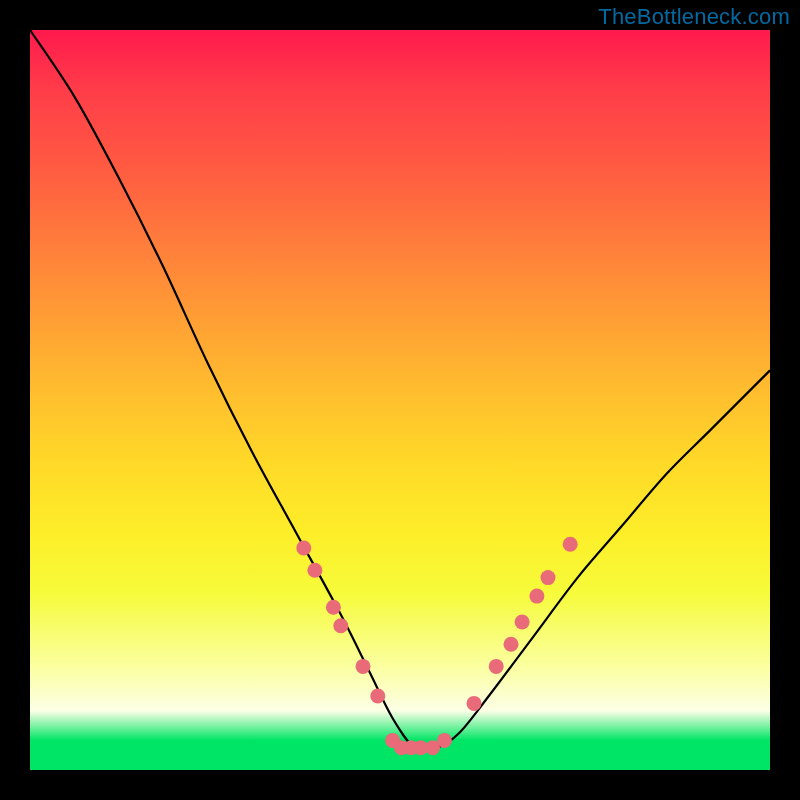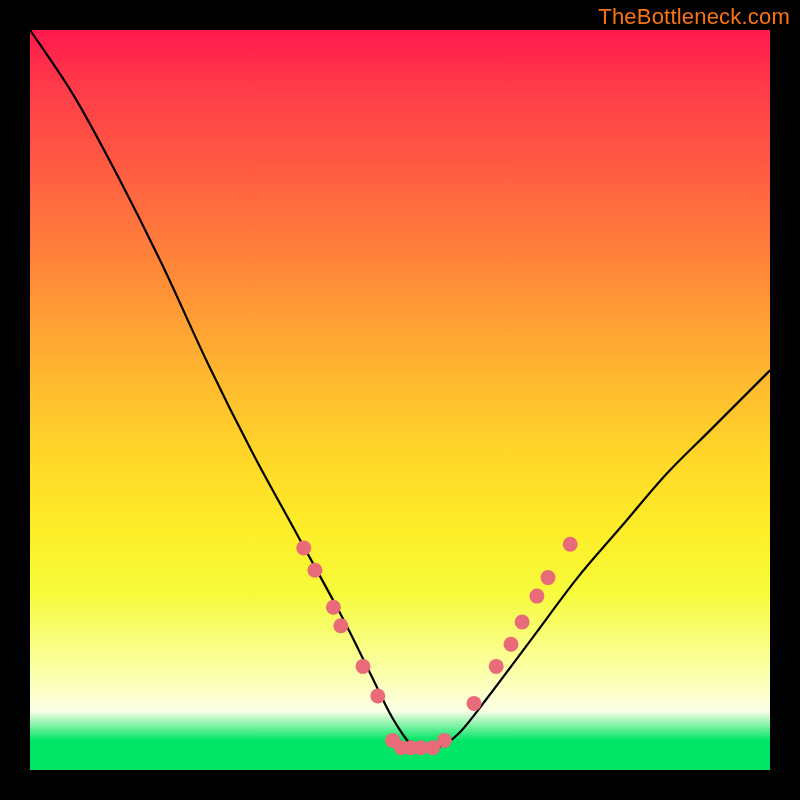--- a/index.html
+++ b/index.html
@@ -45,21 +45,21 @@
     height: 740px;
     overflow: visible;
   }
   .watermark {
     position: absolute;
     top: 4px;
     right: 10px;
     font-family: Arial, Helvetica, sans-serif;
     font-size: 22px;
     font-weight: normal;
-    color: #f97316;
+    color: #0369a1;
     letter-spacing: 0.2px;
     user-select: none;
   }
 </style>
 </head>
 <body>
 
 <div class="stage">
   <div class="watermark">TheBottleneck.com</div>
 

